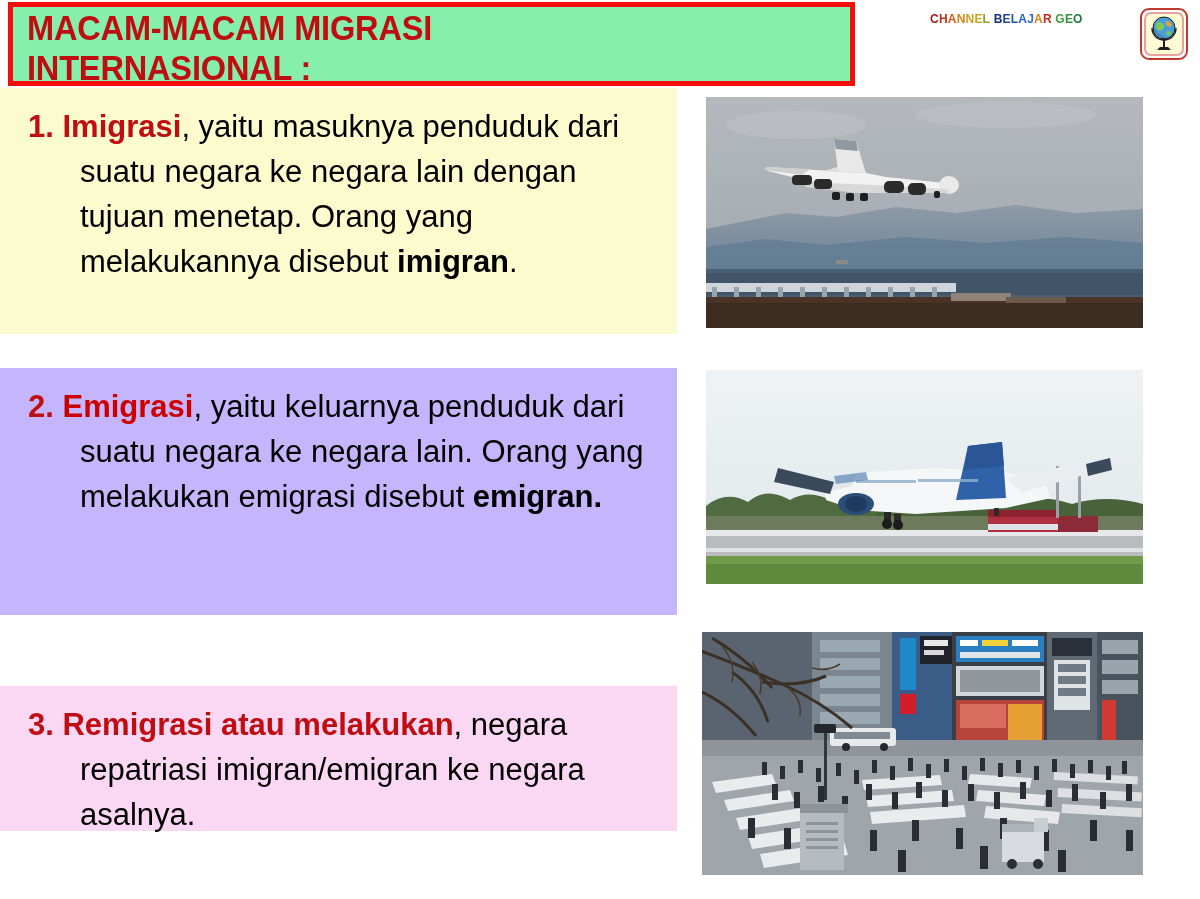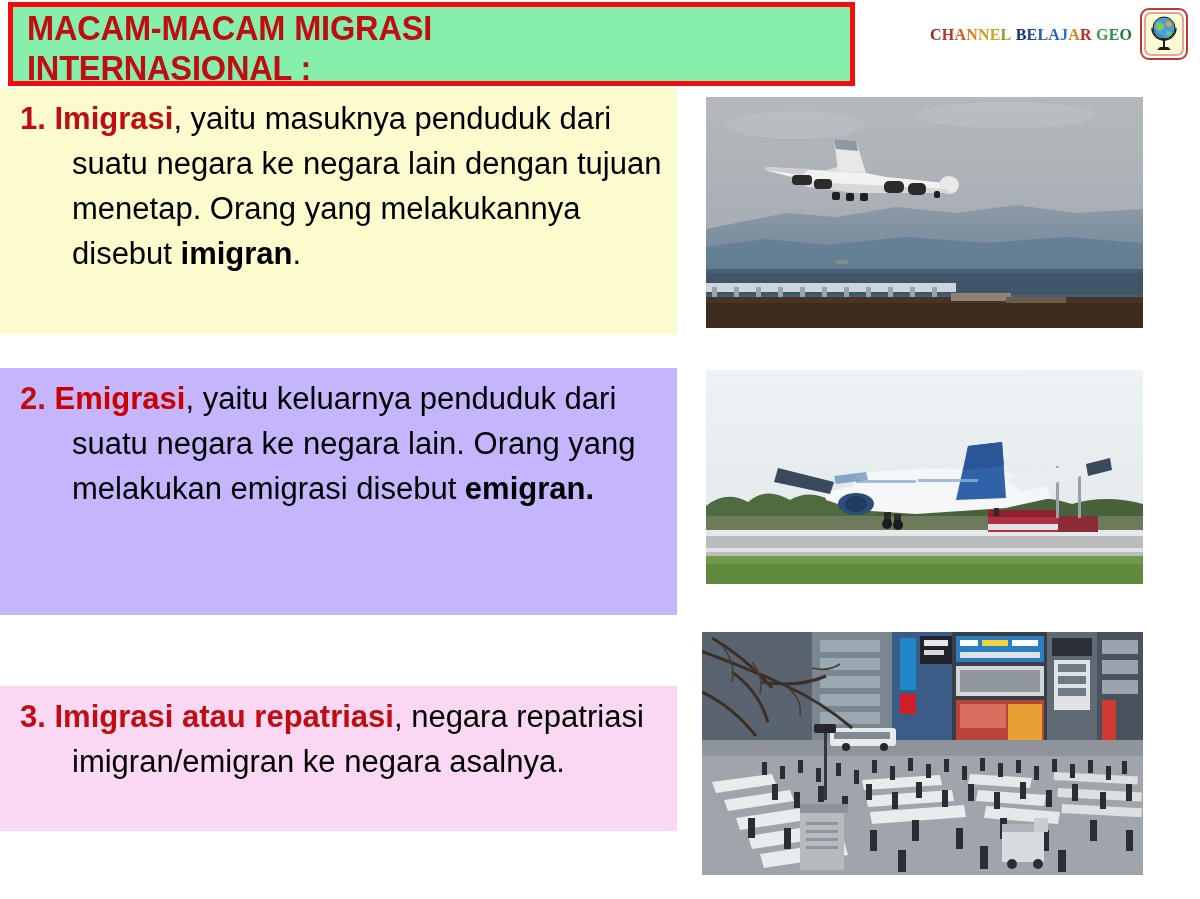--- a/index.html
+++ b/index.html
@@ -43,26 +43,26 @@
   #brand {
     position: absolute;
     left: 930px;
     top: 10px;
     width: 262px;
     height: 58px;
     display: flex;
     align-items: flex-start;
   }
   #brand-text {
-    font-family: Liberation Serif, serif;
-    font-weight: bold;
-    font-size: 16px;
+    font-family: Liberation Sans, sans-serif;
+    font-weight: bold;
+    font-size: 12px;
     letter-spacing: 0.2px;
     white-space: nowrap;
-    margin-top: 16px;
+    margin-top: 2px;
   }
   #brand-text span { display: inline; }
   #globe-badge {
     position: absolute;
     right: 4px;
     top: -2px;
     width: 48px;
     height: 52px;
     border: 2px solid #c0392b;
     border-radius: 9px;
@@ -86,21 +86,21 @@
   .text-block {
     position: absolute;
     left: 0;
     box-sizing: border-box;
     color: #000000;
     font-family: "Liberation Sans", sans-serif;
     font-size: 31px;
     line-height: 45px;
   }
   .text-block .para {
-    margin: 0;
+    margin: 8px;
     padding: 0;
     text-indent: 0;
     padding-left: 62px;
   }
   .text-block .para .lead {
     margin-left: -52px;
   }
   .num {
     color: #bf0d11;
     font-weight: bold;
@@ -188,21 +188,21 @@
 <div class="text-block" id="block-2">
   <p class="para">
     <span class="lead"><span class="num">2.</span>
     <span class="term">Emigrasi</span></span><span>, yaitu keluarnya</span><span> penduduk dari suatu negara ke negara lain. Orang yang melakukan emigrasi disebut </span><span class="bold">emigran.</span><span></span>
   </p>
 </div>
 
 <div class="text-block" id="block-3">
   <p class="para">
     <span class="lead"><span class="num">3.</span>
-    <span class="term-dark">Imigrasi atau repatriasi</span></span><span>, negara</span><span> repatriasi imigran/emigran ke negara asalnya.</span><span class="bold"></span>
+    <span class="term-dark">Remigrasi atau melakukan</span></span><span>, negara</span><span> repatriasi imigran/emigran ke negara asalnya.</span><span class="bold"></span>
   </p>
 </div>
 
 <div class="photo" id="photo-1">
   <svg class="ph-svg" viewBox="0 0 437 231" preserveAspectRatio="none">
     <defs>
       <linearGradient id="sky1" x1="0" y1="0" x2="0" y2="1">
         <stop offset="0%" stop-color="#b5b9bd"></stop>
         <stop offset="55%" stop-color="#a8aeb4"></stop>
         <stop offset="100%" stop-color="#9aa3ab"></stop>

